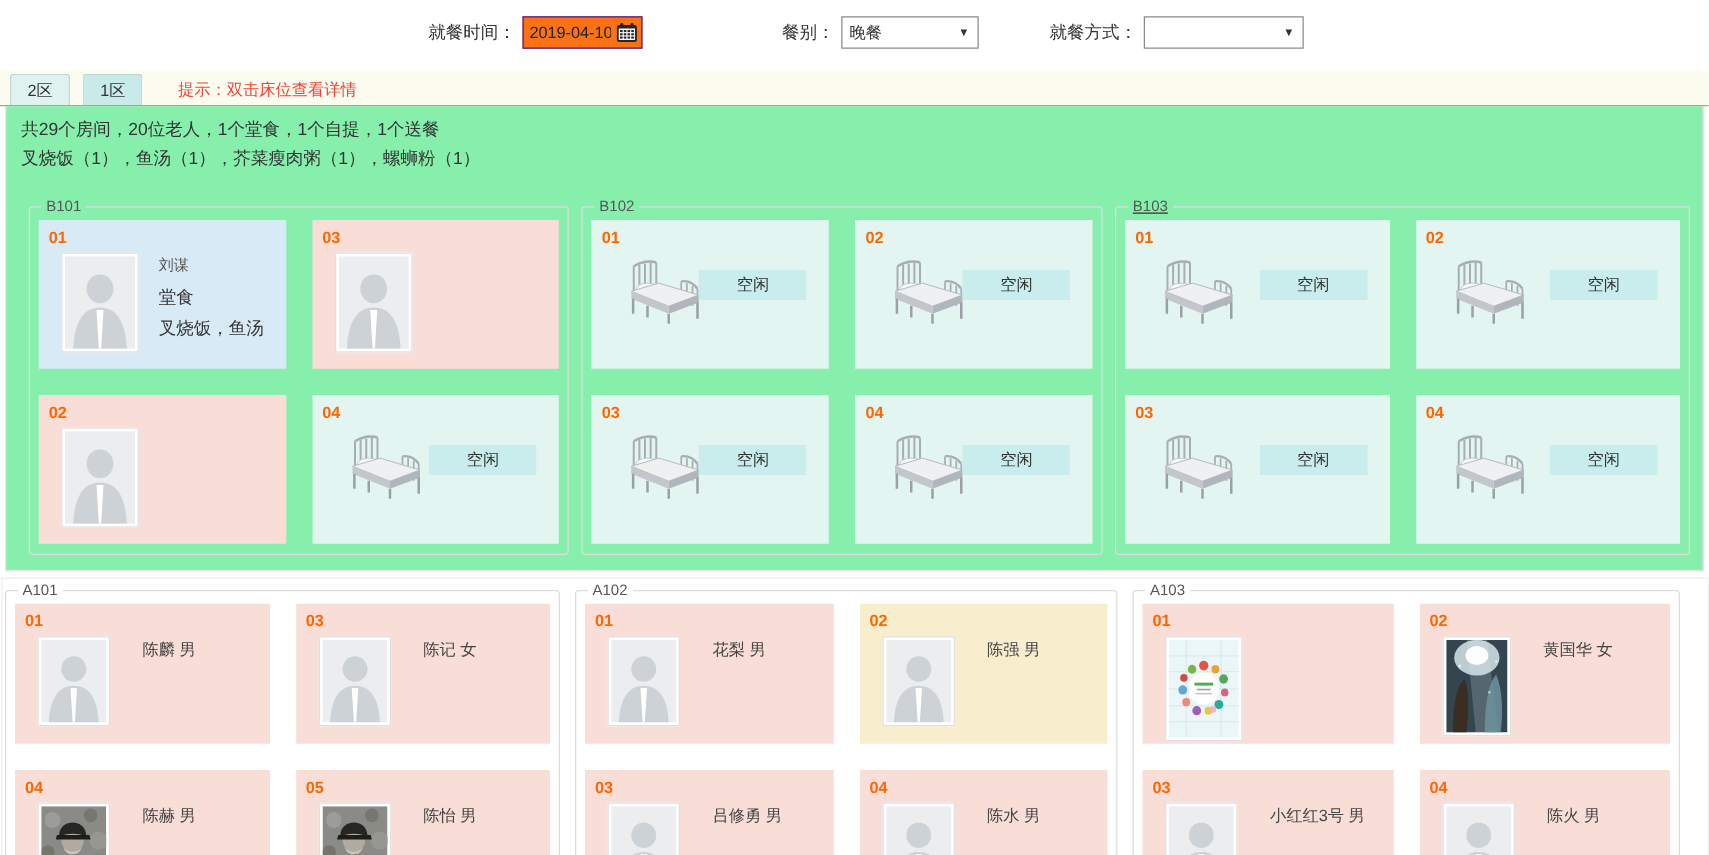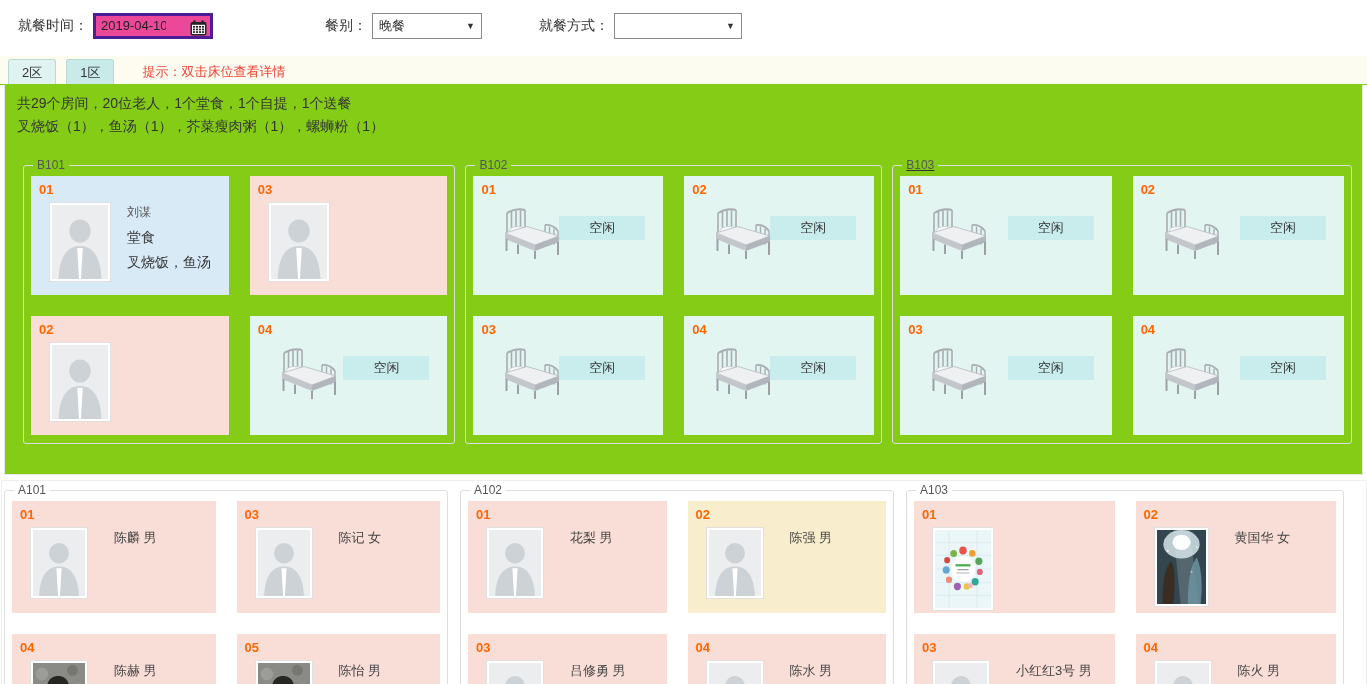--- a/index.html
+++ b/index.html
@@ -1,22 +1,22 @@
 <!DOCTYPE html>
 <html><head>
 <meta charset="utf-8">
 <style>
   * { box-sizing: border-box; margin: 0; padding: 0; }
   html,body { width:1367px; height:684px; overflow:hidden; background:#fff;
     font-family:"Liberation Sans","DejaVu Sans",sans-serif; color:#333; }
 
   
-  .toolbar { display:flex; align-items:center; padding:13px 0 10px 18px; height:48px; }
+  .toolbar { display:flex; align-items:center; padding:13px 0 10px 18px; height:48px;justify-content:center; }
   .tb-label { font-size:14px; color:#333; white-space:nowrap; }
-  .date-box { position:relative; width:120px; height:26px; border:3px solid #4c1d95; background:#ec4899;
+  .date-box { position:relative; width:96px; height:26px; border:1px solid #4c1d95; background:#f97316;
     margin-left:5px; display:flex; align-items:center; }
   .date-input { border:none; outline:none; width:70px; font-size:13px; padding-left:5px;
     font-family:"Liberation Sans","DejaVu Sans",sans-serif; color:#222; background:transparent; }
   .cal-btn { position:absolute; right:3px; top:4px; width:17px; height:16px; cursor:pointer; }
   .sel { height:26px; border:1px solid #8a8a8a; background:#fff; display:flex; align-items:center;
     font-size:13px; padding:0 6px; cursor:pointer; }
   .sel .sel-text { flex:1; white-space:nowrap; overflow:hidden; }
   .sel .arr { font-size:9px; color:#333; margin-left:4px; }
   .sel-meal { width:110px; margin-left:5px; }
   .sel-method { width:128px; margin-left:5px; }
@@ -26,22 +26,22 @@
   
   .tabstrip { height:29px; background:#fcfcf1; border-bottom:1px solid #84cc16;
     display:flex; align-items:flex-end; padding-left:8px; margin-top:8px; }
   .tab { height:25px; line-height:25px; padding:0 13px; font-size:13px; color:#333;
     background:#e0f3f1; border:1px solid #bcd9d6; border-bottom:none;
     border-radius:3px 3px 0 0; margin-right:10px; cursor:pointer; }
   .tab.active { background:#c8eae8; }
   .hint { color:#f44336; font-size:13px; margin-left:18px; line-height:25px; height:25px; }
 
   
-  .zone-b { margin:0 4px; border:1px solid #e8e8e8; border-top:none; background:#84cc16;
-    padding:7px 10px 30px 12px; }
+  .zone-b { margin:0 4px; border:1px solid #e8e8e8; border-top:none; background:#86efac;
+    padding:7px 10px 12px 12px; }
   .summary-line { font-size:14px; color:#333; line-height:23px; }
   .zone-a { margin:5px 0 0 1px; border:1px solid #eee; background:#fff; padding:2px 2px 6px 2px; }
 
   .room-row { display:flex; align-items:flex-end; }
   .row-b { margin:20px 0 0 6px; gap:10px; }
   .row-a { gap:12px; }
   .row-b fieldset:nth-child(1){ width:443px; }
   .row-b fieldset:nth-child(2){ width:427px; }
   .row-b fieldset:nth-child(3){ width:471px;text-decoration:underline; }
   .row-a fieldset:nth-child(1){ width:444px; }

